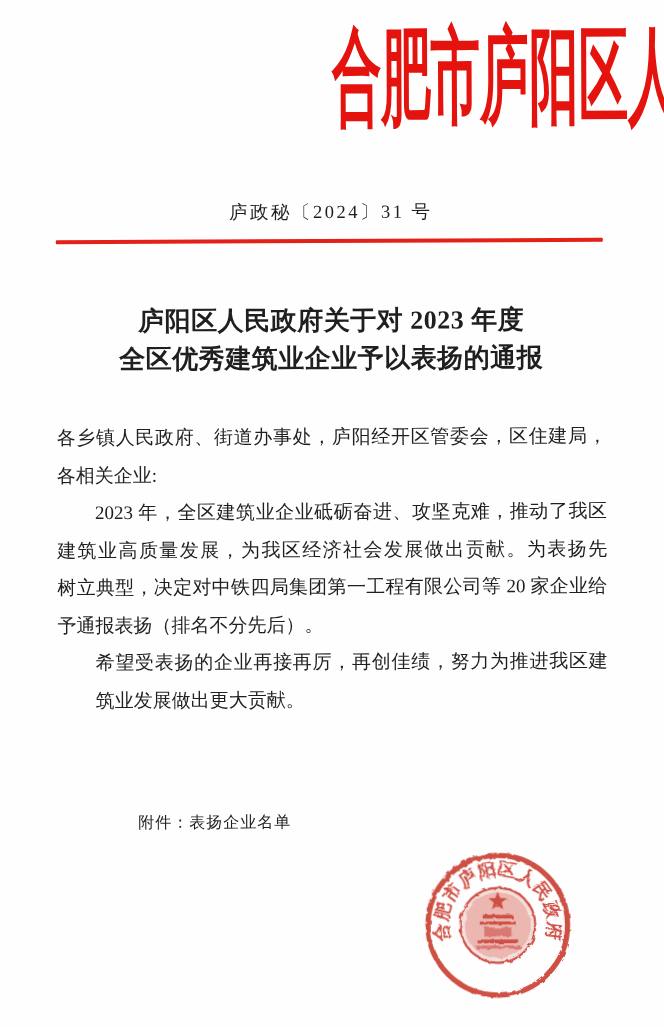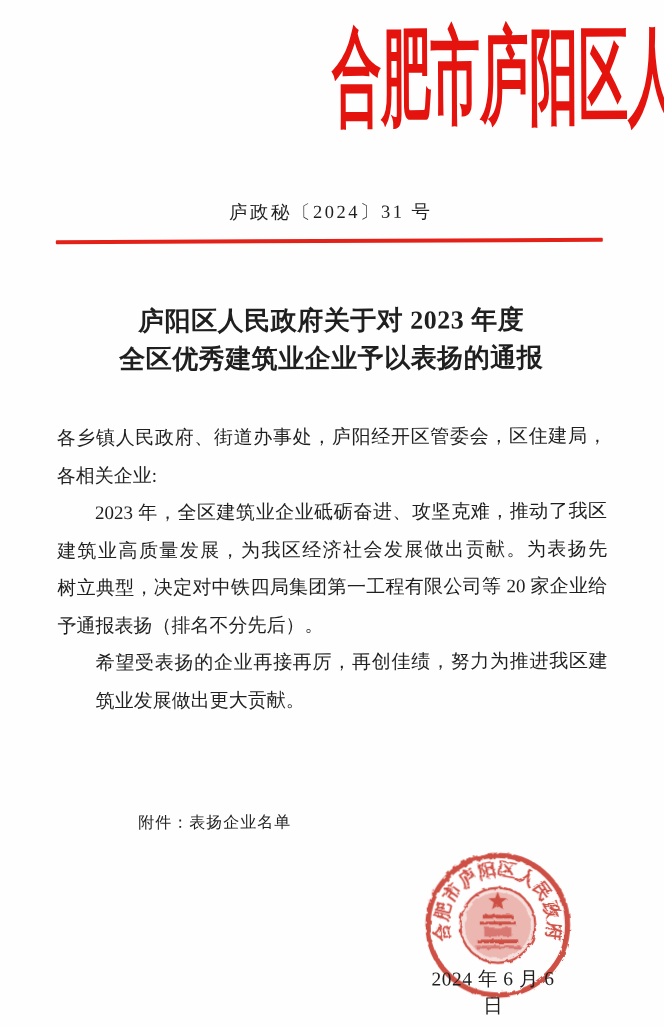--- a/index.html
+++ b/index.html
@@ -123,16 +123,15 @@
           <polygon class="emblem-part" points="100,55 96.77,63.55 87.64,63.98 94.77,69.7 92.36,78.52 100,73.5 107.64,78.52 105.23,69.7 112.36,63.98 103.23,63.55"></polygon>
           <rect class="emblem-part" x="80" y="86" width="40" height="5"></rect>
           <rect class="emblem-part" x="76" y="95" width="48" height="4"></rect>
           <rect class="emblem-hall" x="82" y="103" width="36" height="12"></rect>
           <rect class="emblem-part" x="73" y="119" width="54" height="5"></rect>
           <rect class="emblem-hall" x="70" y="127" width="60" height="4"></rect>
         </g>
       </g>
     </svg>
 
-    <div class="doc-date">2024 年 6 月 6 日</div>
 
   </div>
 </div>
 
 </body></html>

